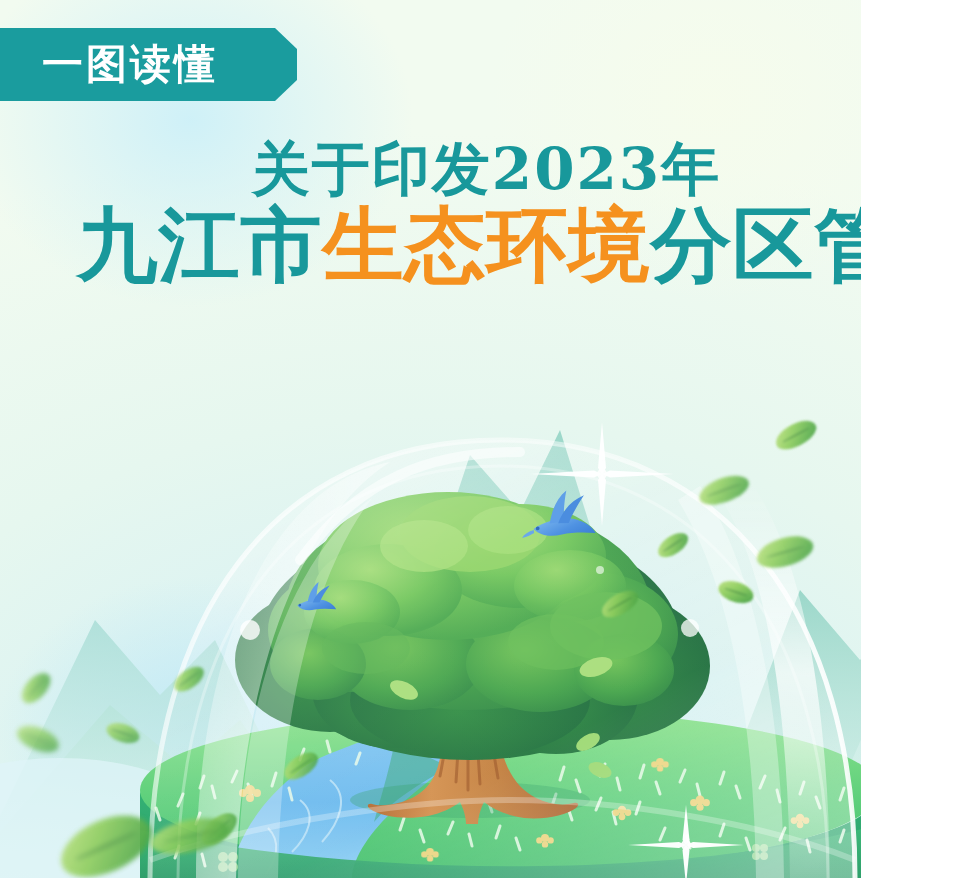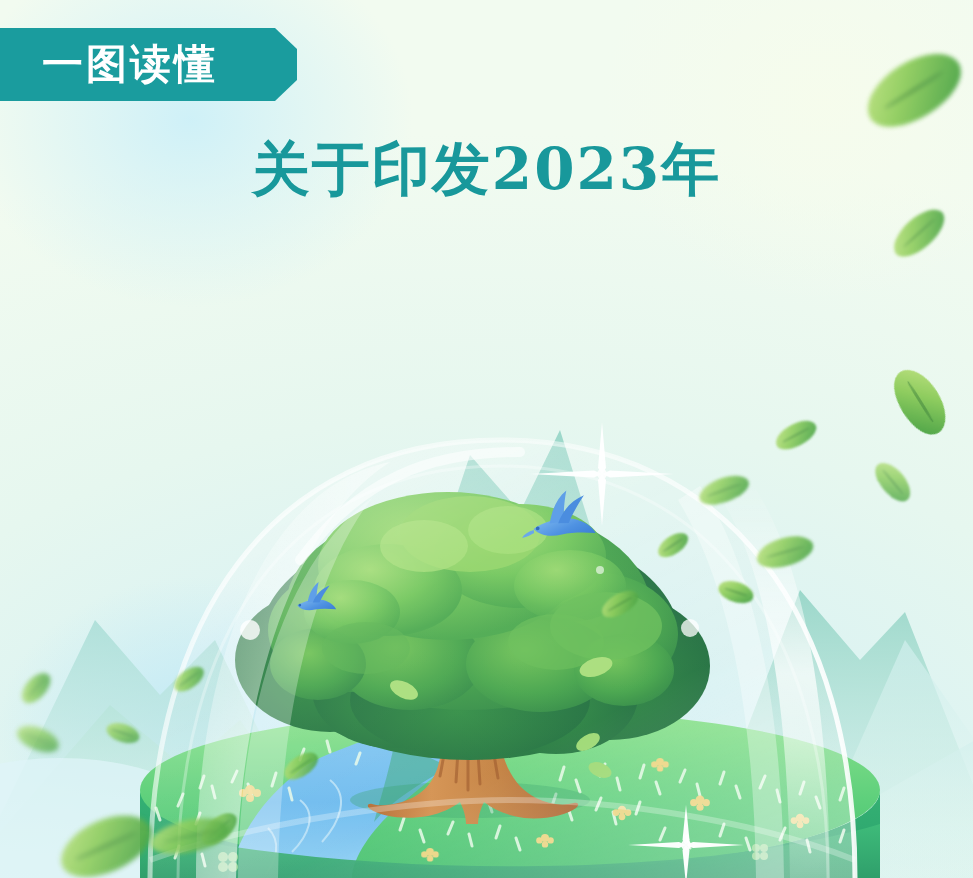--- a/index.html
+++ b/index.html
@@ -8,21 +8,21 @@
     padding: 0;
     background: #ffffff;
   }
   body {
     font-family: "Liberation Sans", "DejaVu Sans", sans-serif;
   }
 
   
   #poster {
     position: relative;
-    width: 973px;
+    width: 861px;
     height: 878px;
     overflow: hidden;
     background: #0f172a;
   }
 
   
   .bg-base {
     position: absolute;
     inset: 0;
     background:
@@ -553,15 +553,18 @@
   </div>
 
   <div id="badge">
     <span class="badge-text">一图读懂</span>
   </div>
 
   <div id="title-block">
     <span class="tline tline-1">
       <span>关于印发2023年</span>
     </span>
+    <span class="tline tline-2">
+      <span>九江市</span><span class="hl">生态环境</span><span>分区管</span>
+    </span>
   </div>
 
 </div>
 
 </body></html>

